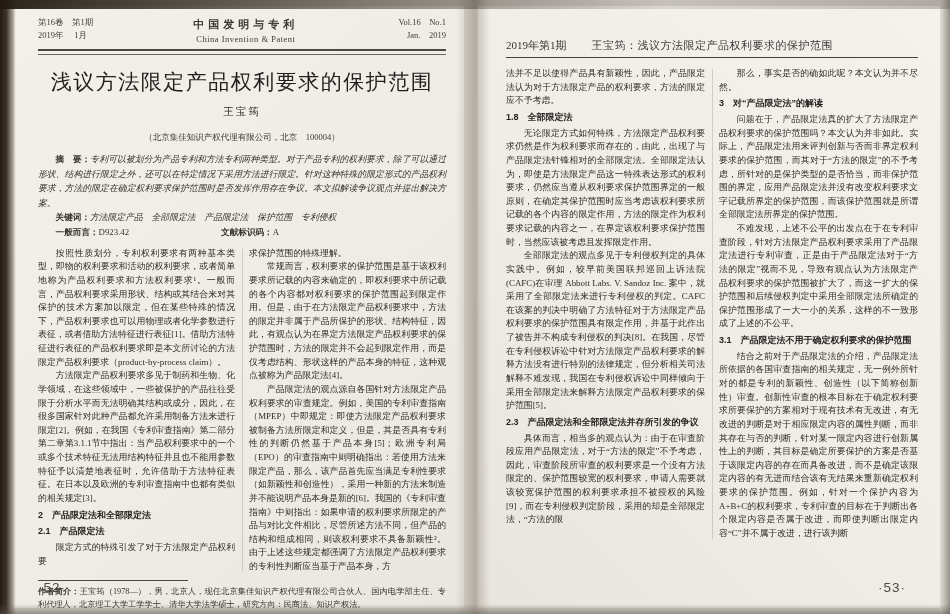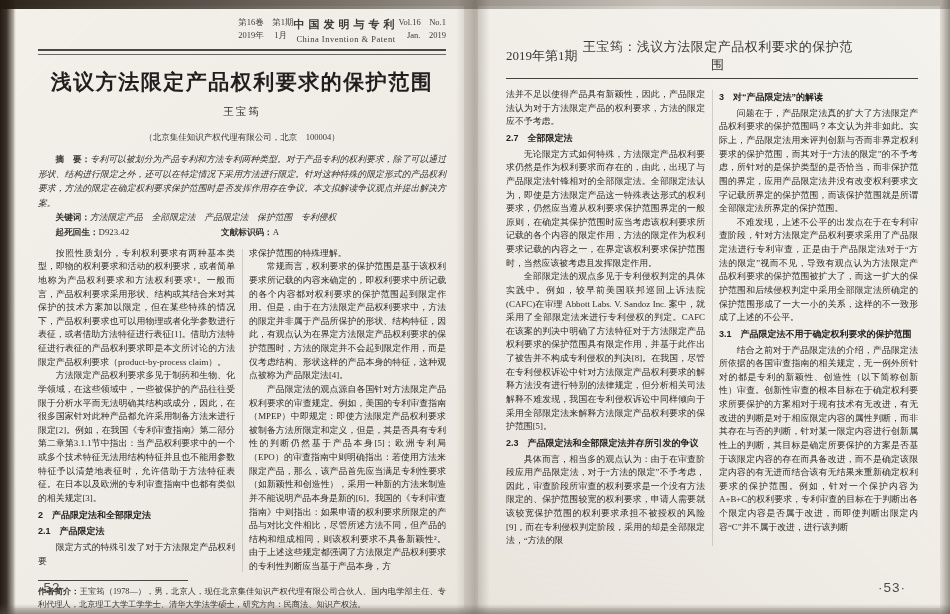--- a/index.html
+++ b/index.html
@@ -18,29 +18,29 @@
   .gutter{position:absolute;left:456px;top:0;bottom:0;width:34px;
     background:linear-gradient(90deg,rgba(70,60,50,0) 0%,rgba(70,60,50,.22) 45%,rgba(70,60,50,.28) 55%,rgba(70,60,50,0) 100%);z-index:5;}
 
   .page{position:absolute;top:6px;height:602px;box-sizing:border-box;overflow:hidden;color:#2e2c29;}
   .page-left{left:14px;width:450px;padding:10px 18px 0 24px;
     background:linear-gradient(135deg,#f3f0ea 0%,#efece5 60%,#eae6de 100%);}
   .page-right{left:478px;width:462px;padding:8px 22px 0 28px;
     background:linear-gradient(225deg,#f4f2ec 0%,#f0ede7 55%,#e9e5dd 100%);}
 
   
-  .jheader{display:flex;justify-content:flex-end;align-items:flex-start;
+  .jheader{display:flex;justify-content:space-between;align-items:flex-start;
     font-size:8.5px;line-height:1.55;color:#3c3a37;}
   .jheader .blk{white-space:nowrap;}
   .jheader .center{text-align:center;}
   .journal-cn{font-size:11px;font-weight:bold;letter-spacing:4px;}
   .journal-en{font-size:8.5px;letter-spacing:.5px;}
   .rule-double{margin-top:3px;height:3px;border-top:2px solid #4a4744;border-bottom:1px solid #6b6762;}
 
-  .art-title{margin:13px 0 0;text-align:center;font-size:21px;font-weight:bold;
+  .art-title{margin:13px 0 0;text-align:center;font-size:21px;font-weight:normal;
     letter-spacing:1.5px;color:#211f1d;white-space:nowrap;}
   .art-author{margin-top:9px;text-align:center;font-size:10.5px;letter-spacing:2px;}
   .art-affil{margin-top:13px;text-align:center;font-size:8.5px;color:#3a3835;}
 
   .meta{margin-top:8px;font-size:8.8px;line-height:1.62;text-align:justify;color:#33312e;}
   .meta p{margin:0;}
   .meta .indent{text-indent:2em;}
   .meta b{font-style:normal;font-family:"Liberation Sans","DejaVu Sans",sans-serif;font-size:8.6px;}
   .abstract-text,.kw-text{font-style:italic;}
   .clc-row .doc-group{margin-left:92px;}
@@ -60,21 +60,21 @@
   .footnotes{margin-top:4px;font-size:8.2px;line-height:1.6;text-align:justify;color:#35332f;}
   .footnotes .para{margin:0;}
   .footnotes b{font-family:"Liberation Sans","DejaVu Sans",sans-serif;}
 
   .pageno{position:absolute;bottom:13px;font-size:13.5px;color:#4e4b47;letter-spacing:1px;
     font-family:"Liberation Sans","DejaVu Sans",sans-serif;}
   .pageno-left{left:24px;}
   .pageno-right{right:34px;}
 
   
-  .rheader{display:flex;align-items:center;margin-top:24px;font-size:13px;color:#3a3835;}
+  .rheader{display:flex;align-items:flex-end;margin-top:24px;font-size:11px;color:#3a3835;}
   .rheader .issue{white-space:nowrap;}
   .rheader .running{flex:1;text-align:center;letter-spacing:.5px;}
   .rheader .spacer{width:60px;}
   .rule-single{margin-top:4px;border-top:1.5px solid #45423e;}
   .page-right .cols{margin-top:9px;}
 </style>
 </head>
 <body>
 
 <div class="scan">
@@ -96,21 +96,21 @@
     </div>
     <div class="rule-double"></div>
 
     <div class="art-title">浅议方法限定产品权利要求的保护范围</div>
     <div class="art-author">王宝筠</div>
     <div class="art-affil">（北京集佳知识产权代理有限公司，北京　100004）</div>
 
     <div class="meta">
       <p class="indent"><b>摘　要：</b><span class="abstract-text">专利可以被划分为产品专利和方法专利两种类型。对于产品专利的权利要求，除了可以通过形状、结构进行限定之外，还可以在特定情况下采用方法进行限定。针对这种特殊的限定形式的产品权利要求，方法的限定在确定权利要求保护范围时是否发挥作用存在争议。本文拟解读争议观点并提出解决方案。</span></p>
       <p class="indent"><b>关键词：</b><span class="kw-text">方法限定产品　全部限定法　产品限定法　保护范围　专利侵权</span></p>
-      <p class="indent clc-row"><b>起死回生：</b><span>D923.42</span><b class="doc-group">文献标识码：</b><span>A</span></p>
+      <p class="indent clc-row"><b>一般而言：</b><span>D923.42</span><b class="doc-group">文献标识码：</b><span>A</span></p>
     </div>
 
     <div class="cols">
       <div class="col">
           <p class="para body">按照性质划分，专利权利要求有两种基本类型，即物的权利要求和活动的权利要求，或者简单地称为产品权利要求和方法权利要求¹。一般而言，产品权利要求采用形状、结构或其结合来对其保护的技术方案加以限定，但在某些特殊的情况下，产品权利要求也可以用物理或者化学参数进行表征，或者借助方法特征进行表征[1]。借助方法特征进行表征的产品权利要求即是本文所讨论的方法限定产品权利要求（product-by-process claim）。</p>
           <p class="para body">方法限定产品权利要求多见于制药和生物、化学领域，在这些领域中，一些被保护的产品往往受限于分析水平而无法明确其结构或成分，因此，在很多国家针对此种产品都允许采用制备方法来进行限定[2]。例如，在我国《专利审查指南》第二部分第二章第3.1.1节中指出：当产品权利要求中的一个或多个技术特征无法用结构特征并且也不能用参数特征予以清楚地表征时，允许借助于方法特征表征。在日本以及欧洲的专利审查指南中也都有类似的相关规定[3]。</p>
           <p class="para h1">2　产品限定法和全部限定法</p>
           <p class="para h2">2.1　产品限定法</p>
           <p class="para body">限定方式的特殊引发了对于方法限定产品权利要</p>
         </div>
@@ -133,27 +133,28 @@
     <div class="rheader">
       <span class="issue">2019年第1期</span>
       <span class="running">王宝筠：浅议方法限定产品权利要求的保护范围</span>
       <span class="spacer"></span>
     </div>
     <div class="rule-single"></div>
 
     <div class="cols">
       <div class="col">
           <p class="para cont">法并不足以使得产品具有新颖性，因此，产品限定法认为对于方法限定产品的权利要求，方法的限定应不予考虑。</p>
-          <p class="para h2">2.7　全部限定法</p>
+          <p class="para h2">1.8　全部限定法</p>
           <p class="para body">无论限定方式如何特殊，方法限定产品权利要求仍然是作为权利要求而存在的，由此，出现了与产品限定法针锋相对的全部限定法。全部限定法认为，即使是方法限定产品这一特殊表达形式的权利要求，仍然应当遵从权利要求保护范围界定的一般原则，在确定其保护范围时应当考虑该权利要求所记载的各个内容的限定作用，方法的限定作为权利要求记载的内容之一，在界定该权利要求保护范围时，当然应该被考虑且发挥限定作用。</p>
           <p class="para body">全部限定法的观点多见于专利侵权判定的具体实践中。例如，较早前美国联邦巡回上诉法院(CAFC)在审理 Abbott Labs. V. Sandoz Inc. 案中，就采用了全部限定法来进行专利侵权的判定。CAFC在该案的判决中明确了方法特征对于方法限定产品权利要求的保护范围具有限定作用，并基于此作出了被告并不构成专利侵权的判决[8]。在我国，尽管在专利侵权诉讼中针对方法限定产品权利要求的解释方法没有进行特别的法律规定，但分析相关司法解释不难发现，我国在专利侵权诉讼中同样倾向于采用全部限定法来解释方法限定产品权利要求的保护范围[5]。</p>
           <p class="para h2">2.3　产品限定法和全部限定法并存所引发的争议</p>
           <p class="para body">具体而言，相当多的观点认为：由于在审查阶段应用产品限定法，对于“方法的限定”不予考虑，因此，审查阶段所审查的权利要求是一个没有方法限定的、保护范围较宽的权利要求，申请人需要就该较宽保护范围的权利要求承担不被授权的风险[9]，而在专利侵权判定阶段，采用的却是全部限定法，“方法的限</p>
         </div>
       <div class="col">
+          <p class="para body">那么，事实是否的确如此呢？本文认为并不尽然。</p>
           <p class="para h1">3　对“产品限定法”的解读</p>
           <p class="para body">问题在于，产品限定法真的扩大了方法限定产品权利要求的保护范围吗？本文认为并非如此。实际上，产品限定法用来评判创新与否而非界定权利要求的保护范围，而其对于“方法的限定”的不予考虑，所针对的是保护类型的是否恰当，而非保护范围的界定，应用产品限定法并没有改变权利要求文字记载所界定的保护范围，而该保护范围就是所谓全部限定法所界定的保护范围。</p>
           <p class="para body">不难发现，上述不公平的出发点在于在专利审查阶段，针对方法限定产品权利要求采用了产品限定法进行专利审查，正是由于产品限定法对于“方法的限定”视而不见，导致有观点认为方法限定产品权利要求的保护范围被扩大了，而这一扩大的保护范围和后续侵权判定中采用全部限定法所确定的保护范围形成了一大一小的关系，这样的不一致形成了上述的不公平。</p>
           <p class="para h2">3.1　产品限定法不用于确定权利要求的保护范围</p>
           <p class="para body">结合之前对于产品限定法的介绍，产品限定法所依据的各国审查指南的相关规定，无一例外所针对的都是专利的新颖性、创造性（以下简称创新性）审查。创新性审查的根本目标在于确定权利要求所要保护的方案相对于现有技术有无改进，有无改进的判断是对于相应限定内容的属性判断，而非其存在与否的判断，针对某一限定内容进行创新属性上的判断，其目标是确定所要保护的方案是否基于该限定内容的存在而具备改进，而不是确定该限定内容的有无进而结合该有无结果来重新确定权利要求的保护范围。例如，针对一个保护内容为A+B+C的权利要求，专利审查的目标在于判断出各个限定内容是否属于改进，而即使判断出限定内容“C”并不属于改进，进行该判断</p>
         </div>
     </div>
 
     <div class="pageno pageno-right">·53·</div>
   </div>

